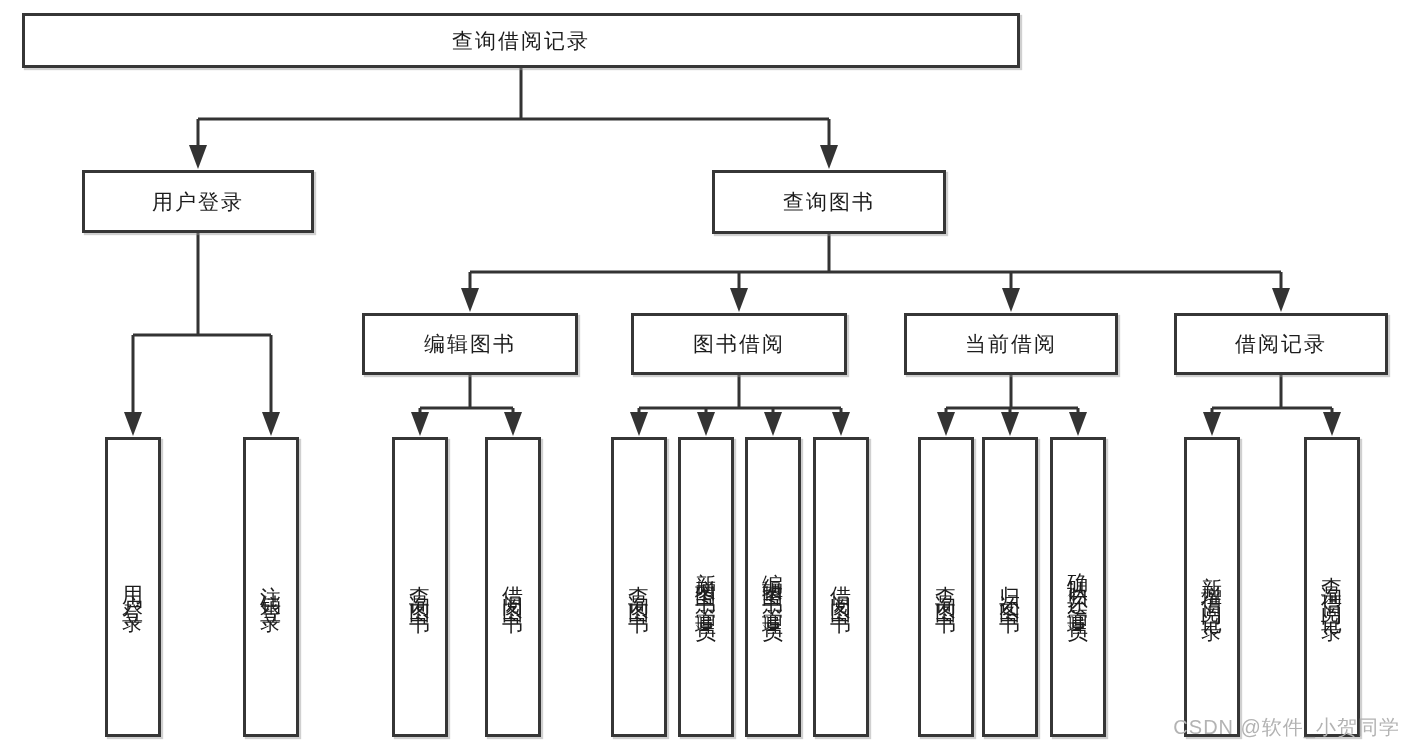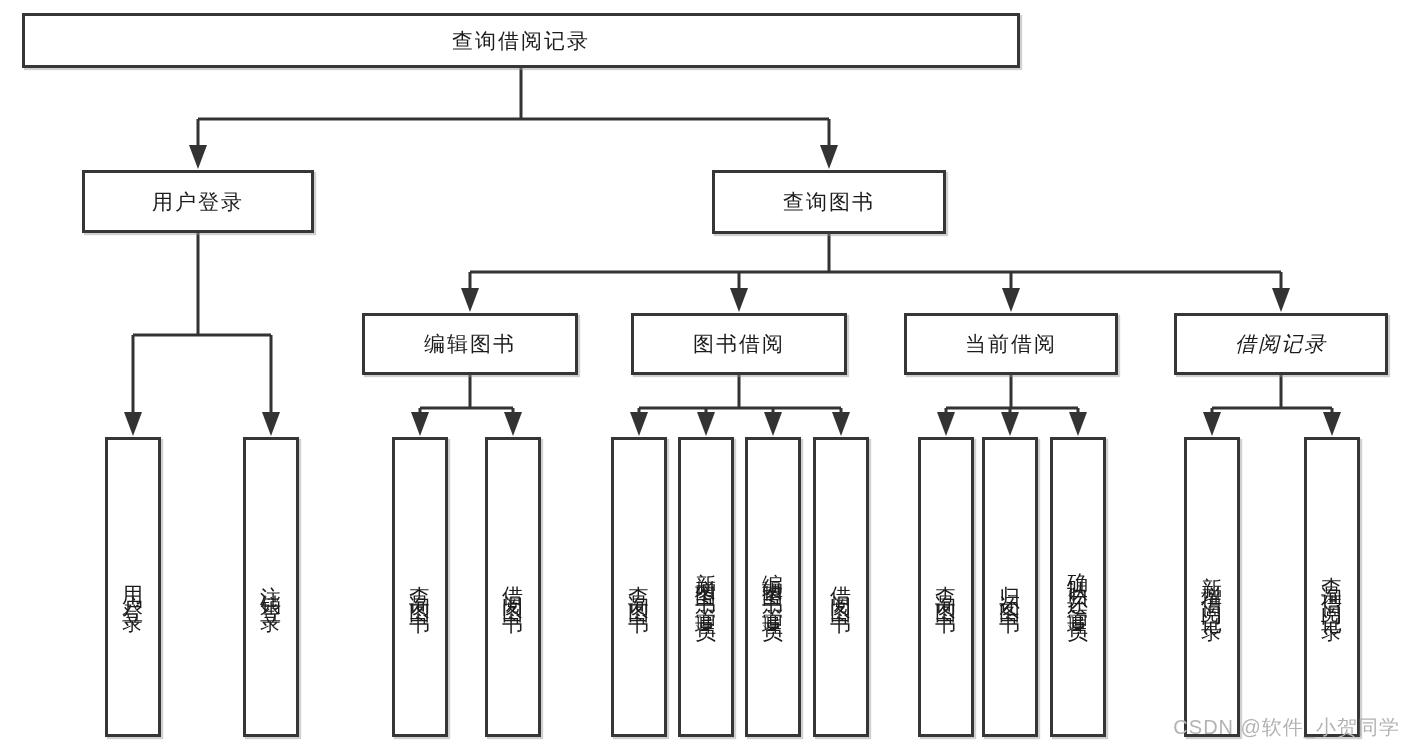--- a/index.html
+++ b/index.html
@@ -105,21 +105,21 @@
 </svg>
 
 <div class="box" style="left:22px; top:13px; width:998px; height:55px;">查询借阅记录</div>
 
 <div class="box" style="left:82px; top:170px; width:232px; height:63px;">用户登录</div>
 <div class="box" style="left:712px; top:170px; width:234px; height:64px;">查询图书</div>
 
 <div class="box" style="left:362px; top:313px; width:216px; height:62px;">编辑图书</div>
 <div class="box" style="left:631px; top:313px; width:216px; height:62px;">图书借阅</div>
 <div class="box" style="left:904px; top:313px; width:214px; height:62px;">当前借阅</div>
-<div class="box" style="left:1174px; top:313px; width:214px; height:62px;font-style:italic;">借阅记录</div>
+<div class="box" style="left:1174px; top:313px; width:214px; height:62px;">借阅记录</div>
 
 <div class="box v" style="left:105px; top:437px; width:56px; height:300px;">用户登录</div>
 <div class="box v" style="left:243px; top:437px; width:56px; height:300px;">注销登录</div>
 
 <div class="box v" style="left:392px; top:437px; width:56px; height:300px;">查询图书</div>
 <div class="box v" style="left:485px; top:437px; width:56px; height:300px;">借阅图书</div>
 
 <div class="box v" style="left:611px; top:437px; width:56px; height:300px;">查询图书</div>
 <div class="box v long" style="left:678px; top:437px; width:56px; height:300px;">新增图书（管理员）</div>
 <div class="box v long" style="left:745px; top:437px; width:56px; height:300px;">编辑图书（管理员）</div>

